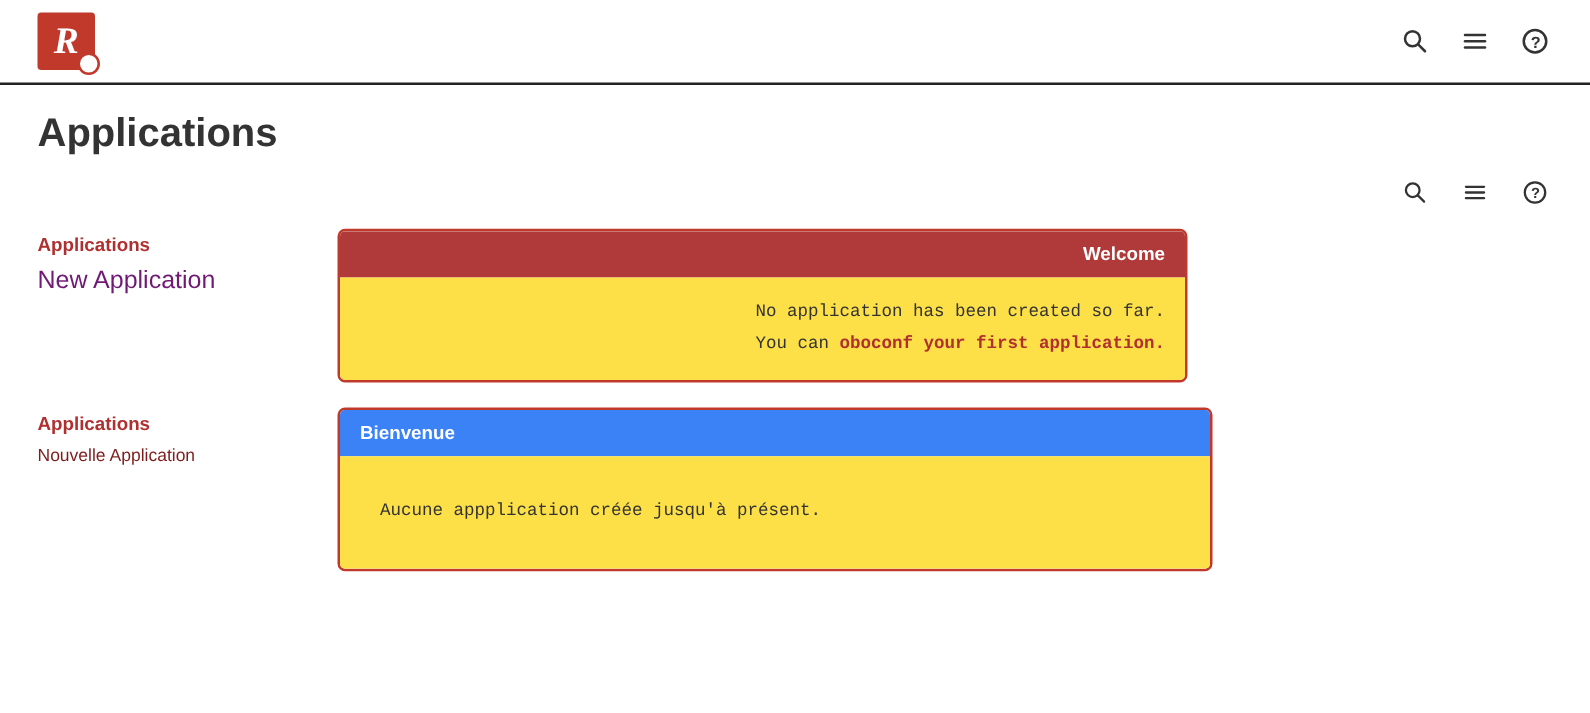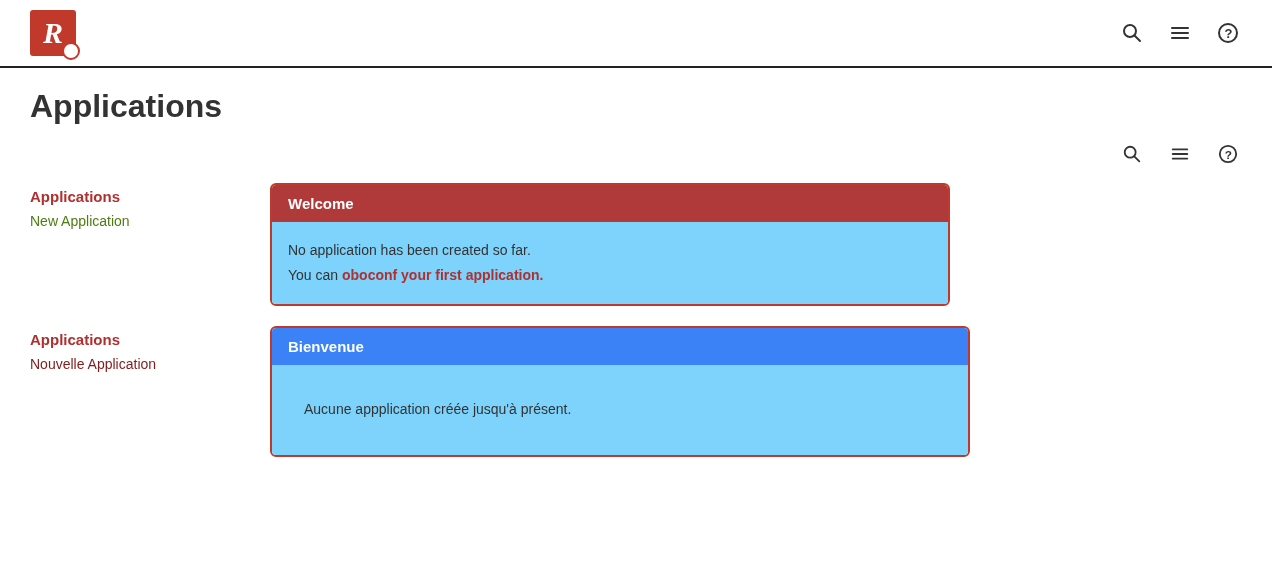--- a/index.html
+++ b/index.html
@@ -104,53 +104,55 @@
       padding-top: 5px;
     }
     .sidebar-item-applications {
       color: #b03030;
       font-weight: bold;
       font-size: 15px;
       cursor: pointer;
       margin-bottom: 8px;
     }
     .sidebar-item-new-application {
-      color: #4d7c0f;
-      font-size: 14px;
+      color: #701a75;
+      font-size: 20px;
       cursor: pointer;
     }
 
     
     .content-area {
       flex: 1;
       display: flex;
       flex-direction: column;
       gap: 20px;
+      text-align: right;
     }
 
     
     .card {
       border: 2px solid #c0392b;
       border-radius: 6px;
       overflow: hidden;
       max-width: 680px;
     }
     .card-header {
       background: #b03a3a;
       color: #fff;
       font-weight: bold;
       padding: 10px 16px;
       font-size: 15px;
     }
     .card-body {
       padding: 16px;
-      background: #7dd3fc;
+      background: #fde047;
       line-height: 1.8;
       font-size: 14px;
       color: #333;
+      font-family: Liberation Mono, monospace;
     }
     .card-body .link-text {
       color: #b03030;
       font-weight: bold;
       cursor: pointer;
       text-decoration: none;
     }
 
     
     .lower-section {

